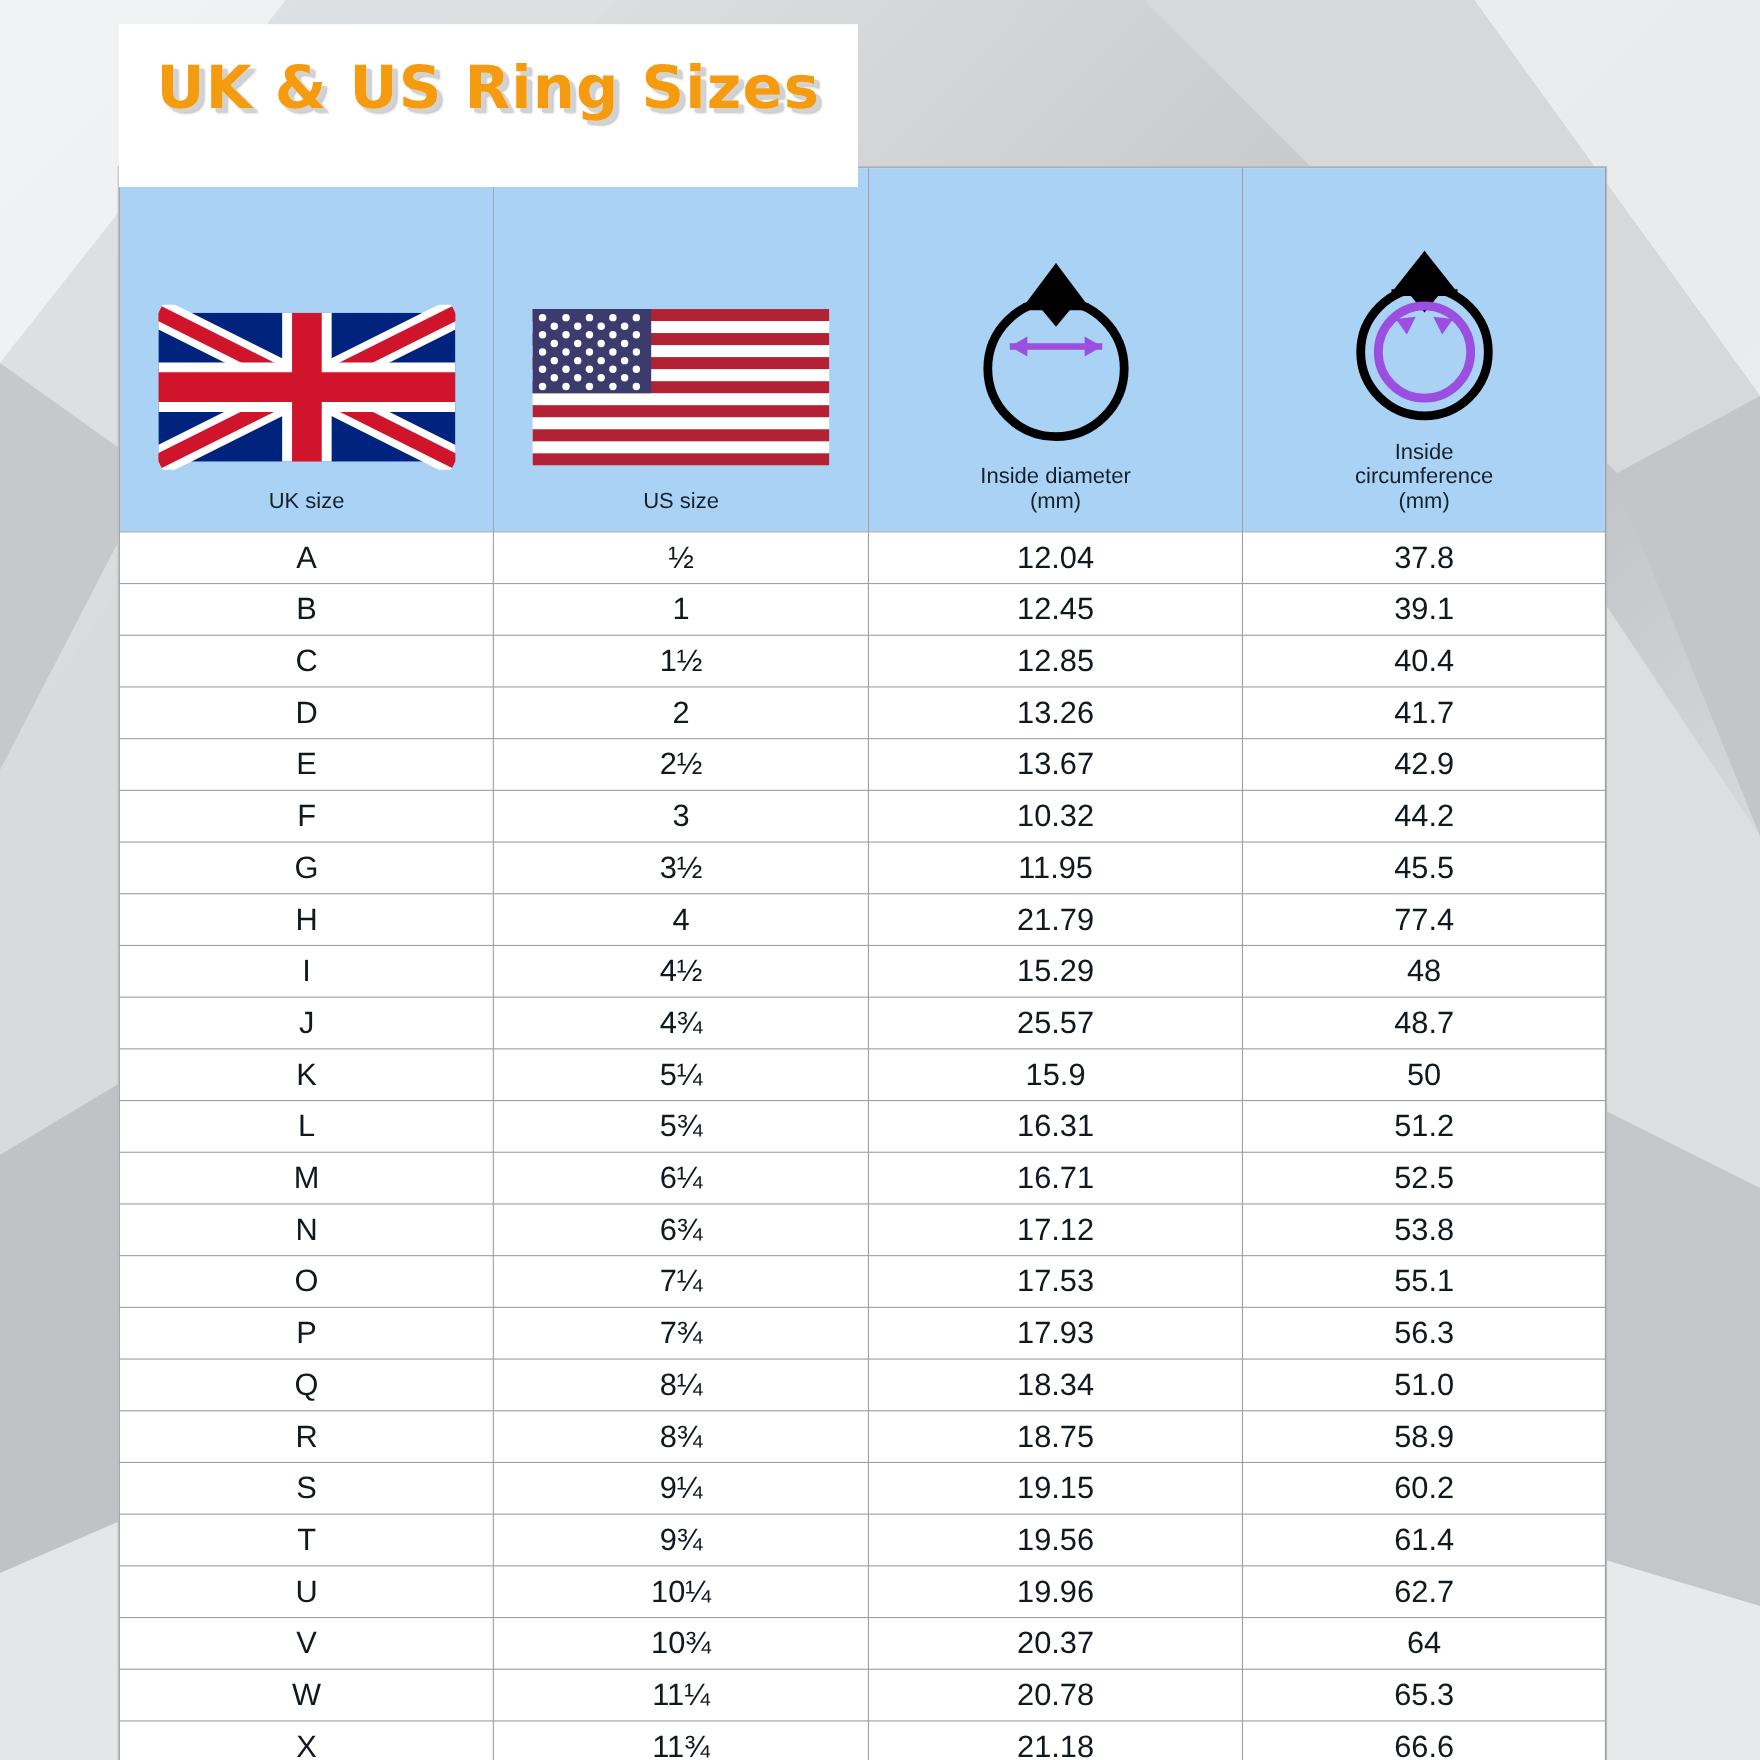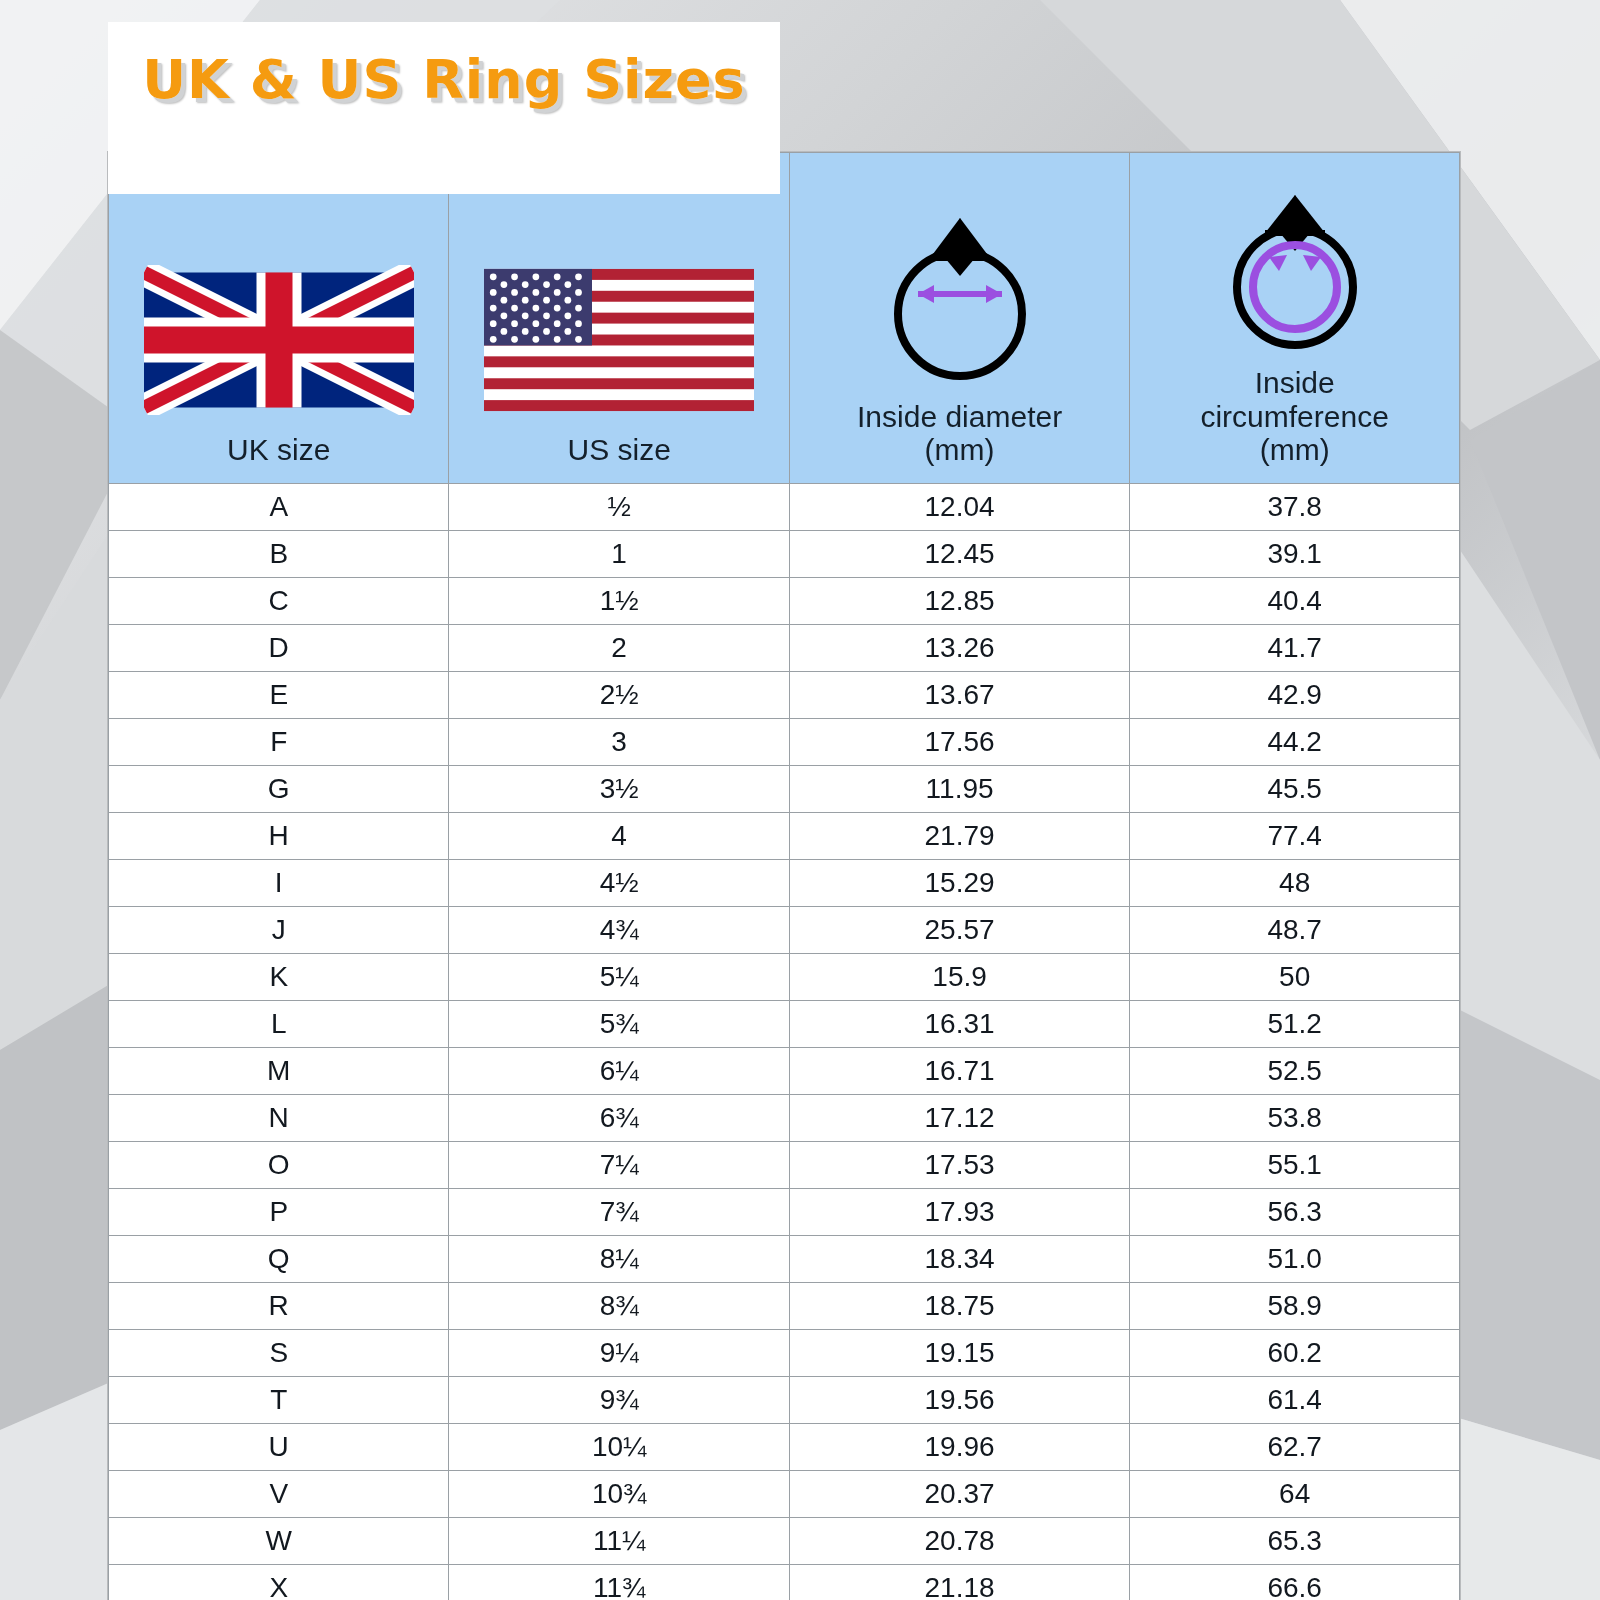--- a/index.html
+++ b/index.html
@@ -33,21 +33,21 @@
     background: #ffffff;
     box-shadow: 0 0 0 1px #b9bbbd;
   }
 
   
   .title-wrap {
     position: absolute;
     left: 108px;
     top: 22px;
     width: 672px;
-    height: 172px;
+    height: 148px;
     background: #ffffff;
     z-index: 6;
     display: flex;
     align-items: flex-start;
     justify-content: center;
     padding-top: 26px;
     box-sizing: border-box;
   }
   .title {
     font-family: "DejaVu Sans", sans-serif;
@@ -81,21 +81,21 @@
   .th-inner {
     display: flex;
     flex-direction: column;
     align-items: center;
     justify-content: flex-end;
     height: 100%;
     padding-bottom: 16px;
     box-sizing: border-box;
   }
   .hdr-label {
-    font-size: 30px;
+    font-size: 20px;
     color: #14202b;
     font-weight: normal;
     line-height: 1.12;
     text-align: center;
   }
 
   
   .flag {
     width: 270px;
     height: 150px;
@@ -328,21 +328,21 @@
         </tr>
         <tr>
           <td>E</td>
           <td>2½</td>
           <td>13.67</td>
           <td>42.9</td>
         </tr>
         <tr>
           <td>F</td>
           <td>3</td>
-          <td>17.56</td>
+          <td>10.32</td>
           <td>44.2</td>
         </tr>
         <tr>
           <td>G</td>
           <td>3½</td>
           <td>11.95</td>
           <td>45.5</td>
         </tr>
         <tr>
           <td>H</td>

